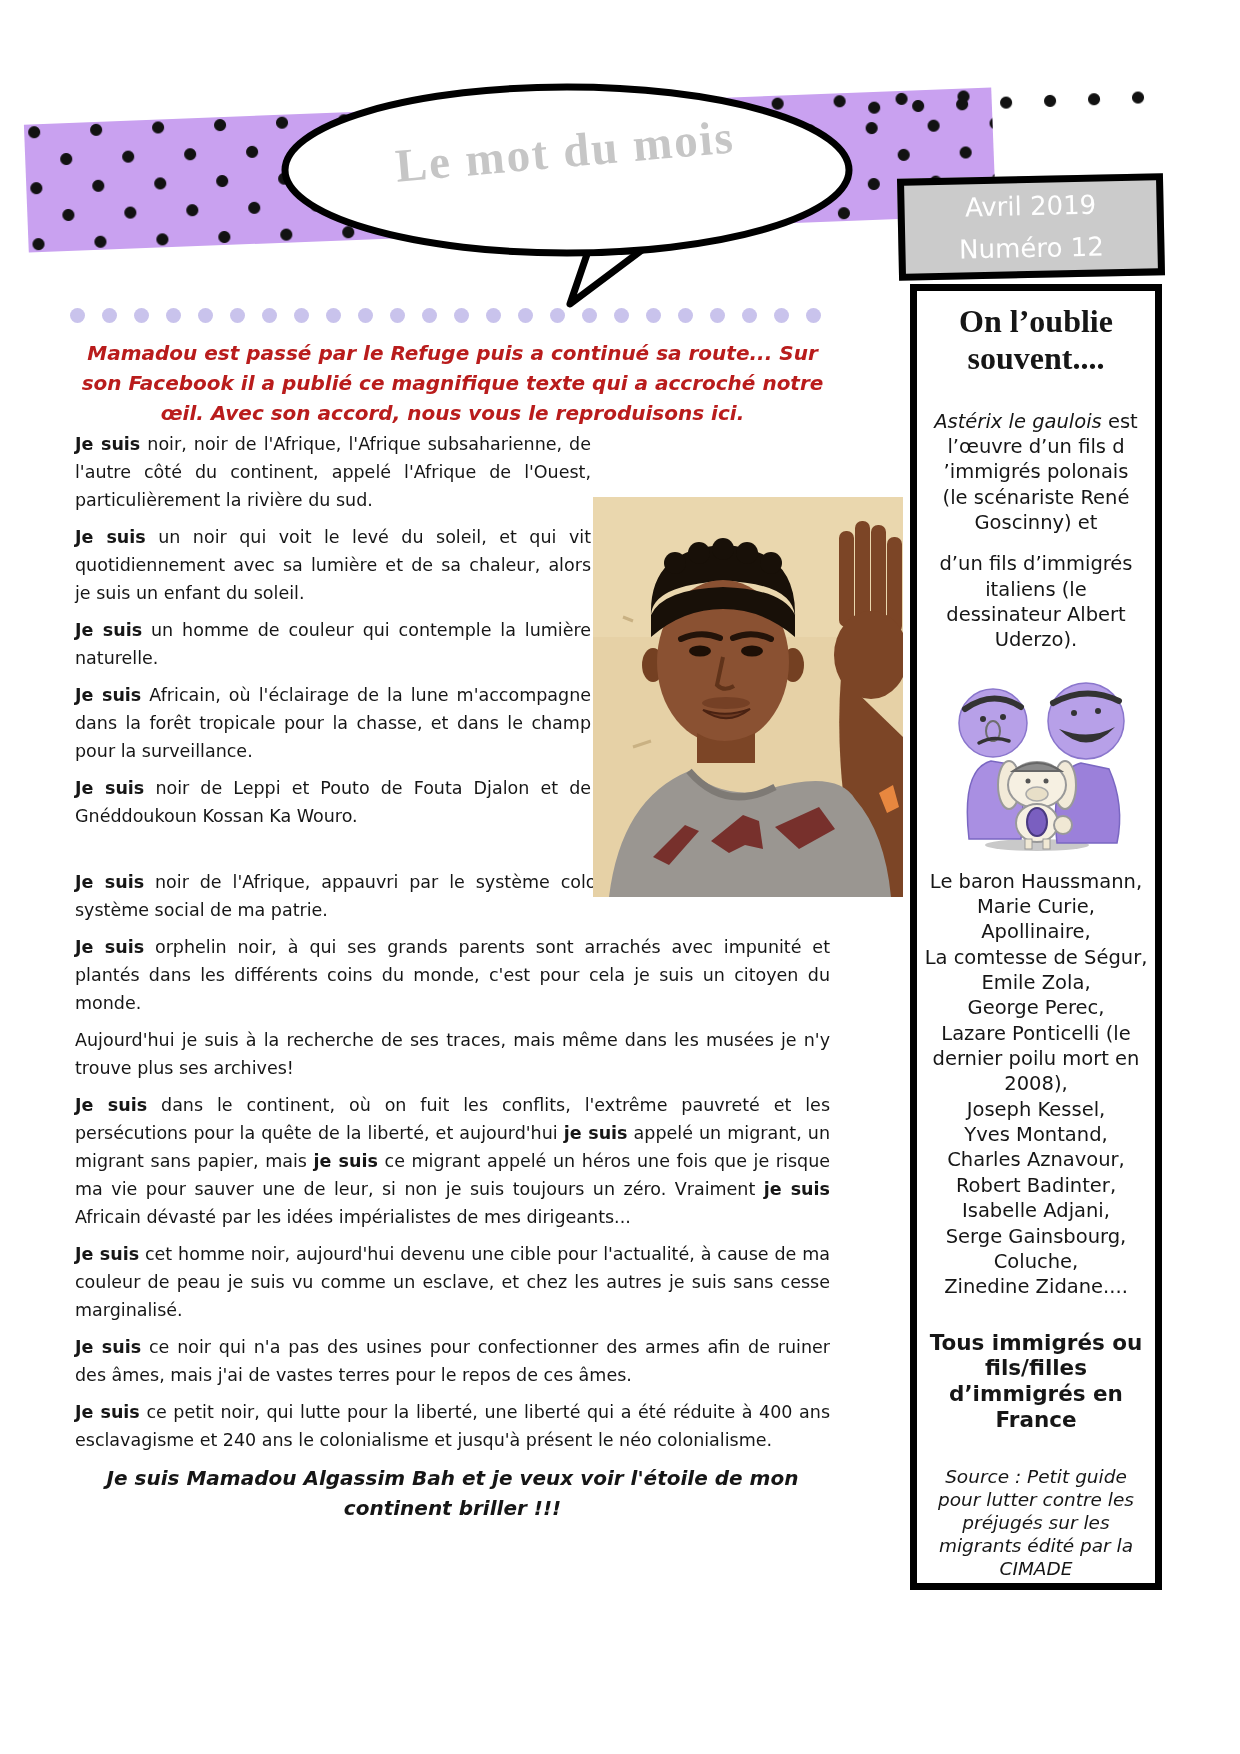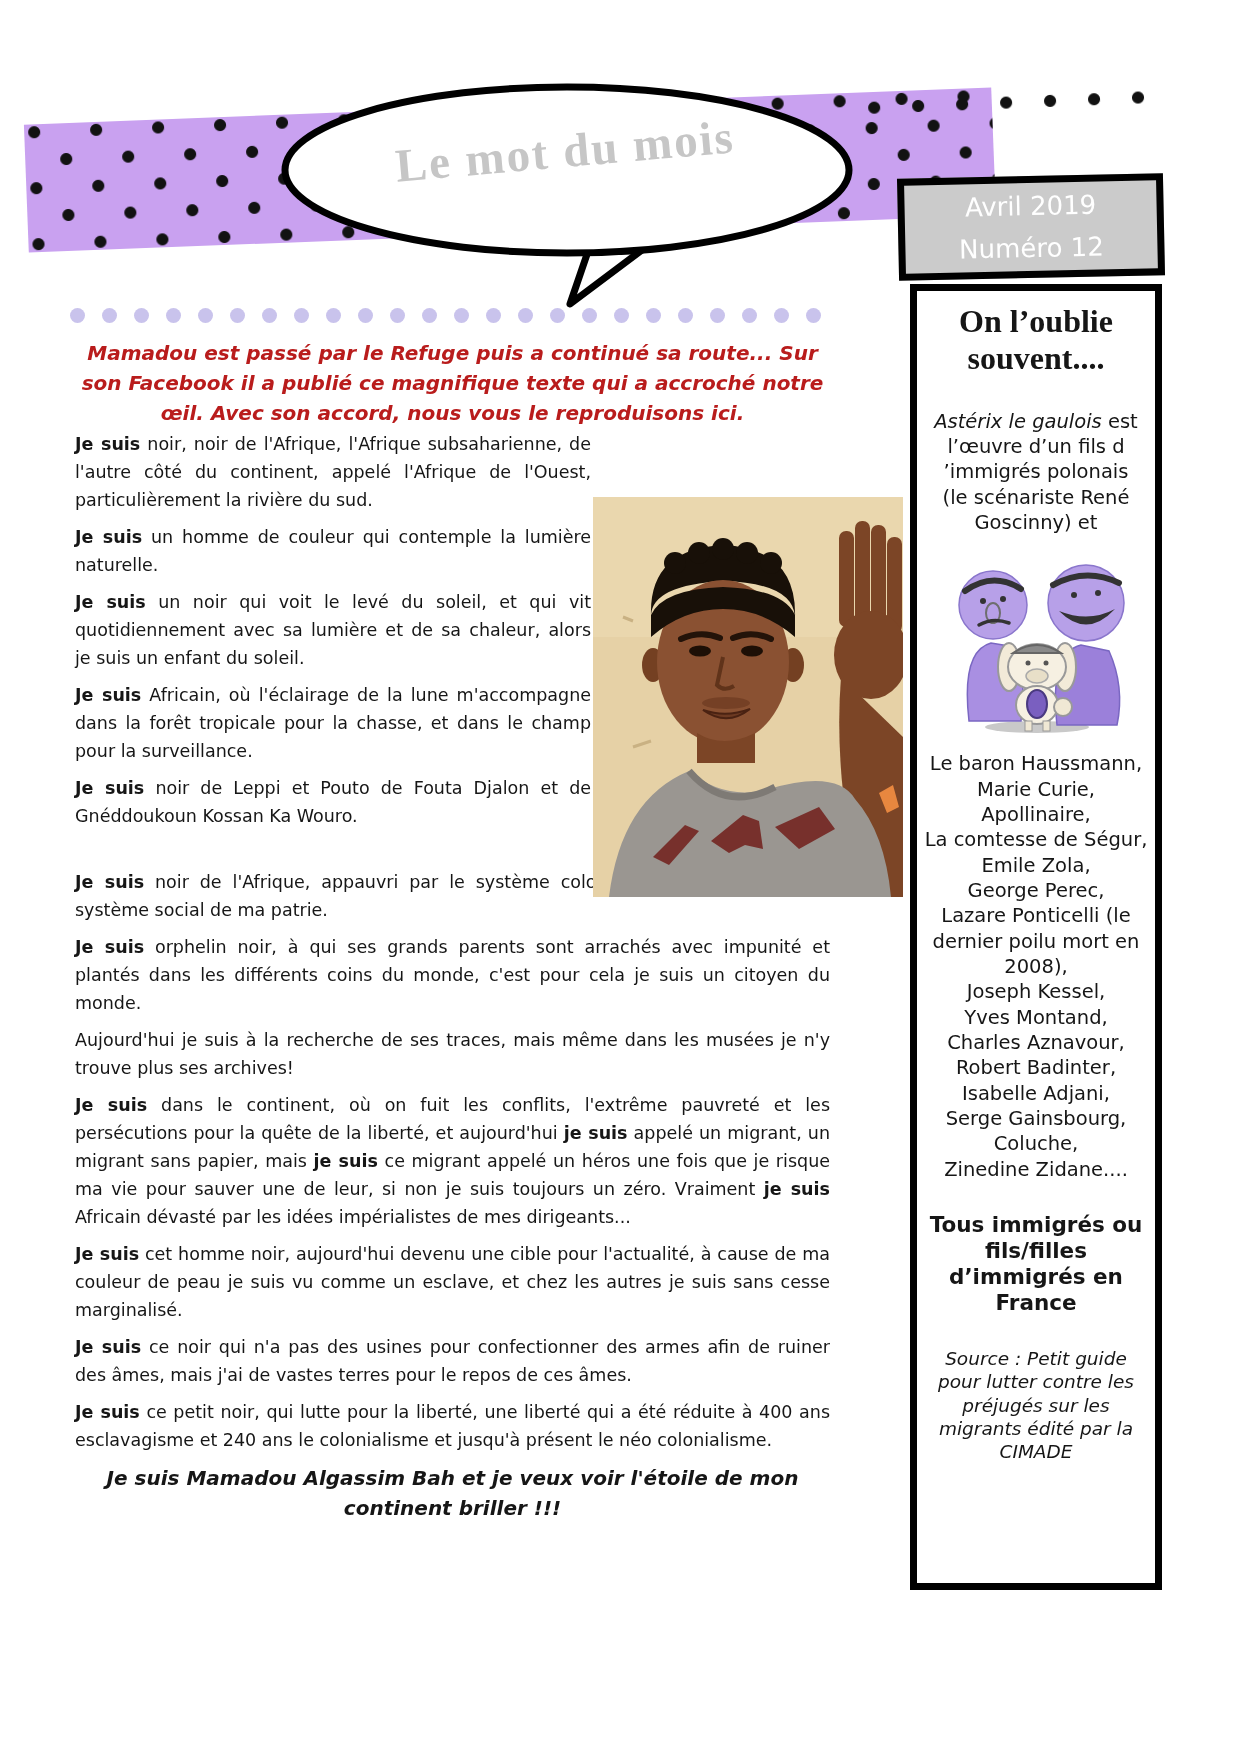--- a/index.html
+++ b/index.html
@@ -130,22 +130,22 @@
       <i></i>
       <i></i>
       <i></i>
     </div>
 
   <div class="intro">Mamadou est passé par le Refuge puis a continué sa route... Sur son Facebook il a publié ce magnifique texte qui a accroché notre œil. Avec son accord, nous vous le reproduisons ici.</div>
 
   <div class="article">
     <div class="narrow">
         <div class="para"><span class="b">Je suis</span><span> noir, noir de l'Afrique, l'Afrique subsaharienne, de l'autre côté du continent, appelé l'Afrique de l'Ouest, particulièrement la rivière du sud.</span></div>
+        <div class="para"><span class="b">Je suis</span><span> un noir qui voit le levé du soleil, et qui vit quotidiennement avec sa lumière et de sa chaleur, alors je suis un enfant du soleil.</span></div>
         <div class="para"><span class="b">Je suis</span><span> un homme de couleur qui contemple la lumière naturelle.</span></div>
-        <div class="para"><span class="b">Je suis</span><span> un noir qui voit le levé du soleil, et qui vit quotidiennement avec sa lumière et de sa chaleur, alors je suis un enfant du soleil.</span></div>
         <div class="para"><span class="b">Je suis</span><span> Africain, où l'éclairage de la lune m'accompagne dans la forêt tropicale pour la chasse, et dans le champ pour la surveillance.</span></div>
         <div class="para"><span class="b">Je suis</span><span> noir de Leppi et Pouto de Fouta Djalon et de Gnéddoukoun Kossan Ka Wouro.</span></div>
       </div>
     <div class="wide">
         <div class="para"><span class="b">Je suis</span><span> noir de l'Afrique, appauvri par le système colonial, mais enrichit par le système social de ma patrie.</span></div>
         <div class="para"><span class="b">Je suis</span><span> orphelin noir, à qui ses grands parents sont arrachés avec impunité et plantés dans les différents coins du monde, c'est pour cela je suis un citoyen du monde.</span></div>
         <div class="para"><span>Aujourd'hui je suis à la recherche de ses traces, mais même dans les musées je n'y trouve plus ses archives!</span></div>
         <div class="para"><span class="b">Je suis</span><span> dans le continent, où on fuit les conflits, l'extrême pauvreté et les persécutions pour la quête de la liberté, et aujourd'hui </span><span class="b">je suis</span><span> appelé un migrant, un migrant sans papier, mais </span><span class="b">je suis</span><span> ce migrant appelé un héros une fois que je risque ma vie pour sauver une de leur, si non je suis toujours un zéro. Vraiment </span><span class="b">je suis</span><span> Africain dévasté par les idées impérialistes de mes dirigeants...</span></div>
         <div class="para"><span class="b">Je suis</span><span> cet homme noir, aujourd'hui devenu une cible pour l'actualité, à cause de ma couleur de peau je suis vu comme un esclave, et chez les autres je suis sans cesse marginalisé.</span></div>
         <div class="para"><span class="b">Je suis</span><span> ce noir qui n'a pas des usines pour confectionner des armes afin de ruiner des âmes, mais j'ai de vastes terres pour le repos de ces âmes.</span></div>
@@ -197,20 +197,21 @@
     <path d="M 118 344 L 150 318 L 166 324 L 170 352 L 152 348 L 136 356 Z" fill="#77302c"></path>
     <path d="M 182 330 L 226 310 L 242 332 L 206 352 Z" fill="#77302c"></path>
     <path d="M 286 296 l 14 -8 6 22 -12 6 Z" fill="#e8873f"></path>
   </svg>
 
   <div class="sidebar">
     <div class="sb-title">On l’oublie souvent....</div>
 
     <div class="sb-asterix">
         <div class="para"><span class="i">Astérix le gaulois</span><span> est l’œuvre d’un fils d ’immigrés polonais (le scénariste René Goscinny) et</span></div>
+        <div class="para"><span>d’un fils d’immigrés italiens (le dessinateur Albert Uderzo).</span></div>
       </div>
 
     <svg class="cartoon" width="206" height="180" viewBox="0 0 206 180">
       <ellipse cx="104" cy="172" rx="52" ry="6" fill="#c9c9c9"></ellipse>
 
       <path d="M 36 166 Q 28 96 58 88 L 82 92 Q 94 122 88 166 Z" fill="#a98fe2" stroke="#7a67c2" stroke-width="1.5"></path>
       <circle cx="60" cy="50" r="34" fill="#b7a0e8" stroke="#8a76cc" stroke-width="1.5"></circle>
       <path d="M 32 36 Q 60 16 88 34" stroke="#333333" stroke-width="6" fill="none" stroke-linecap="round"></path>
       <circle cx="50" cy="46" r="3" fill="#333333"></circle>
         <circle cx="70" cy="44" r="3" fill="#333333"></circle>

